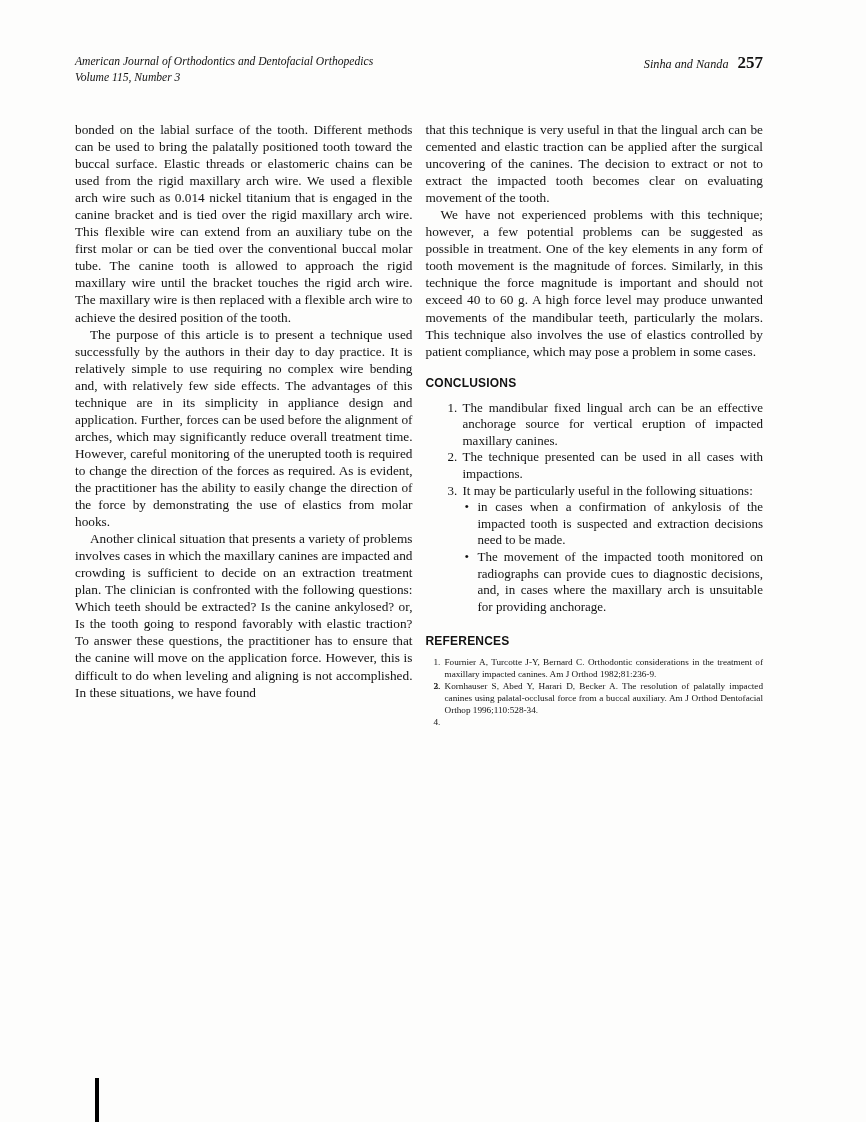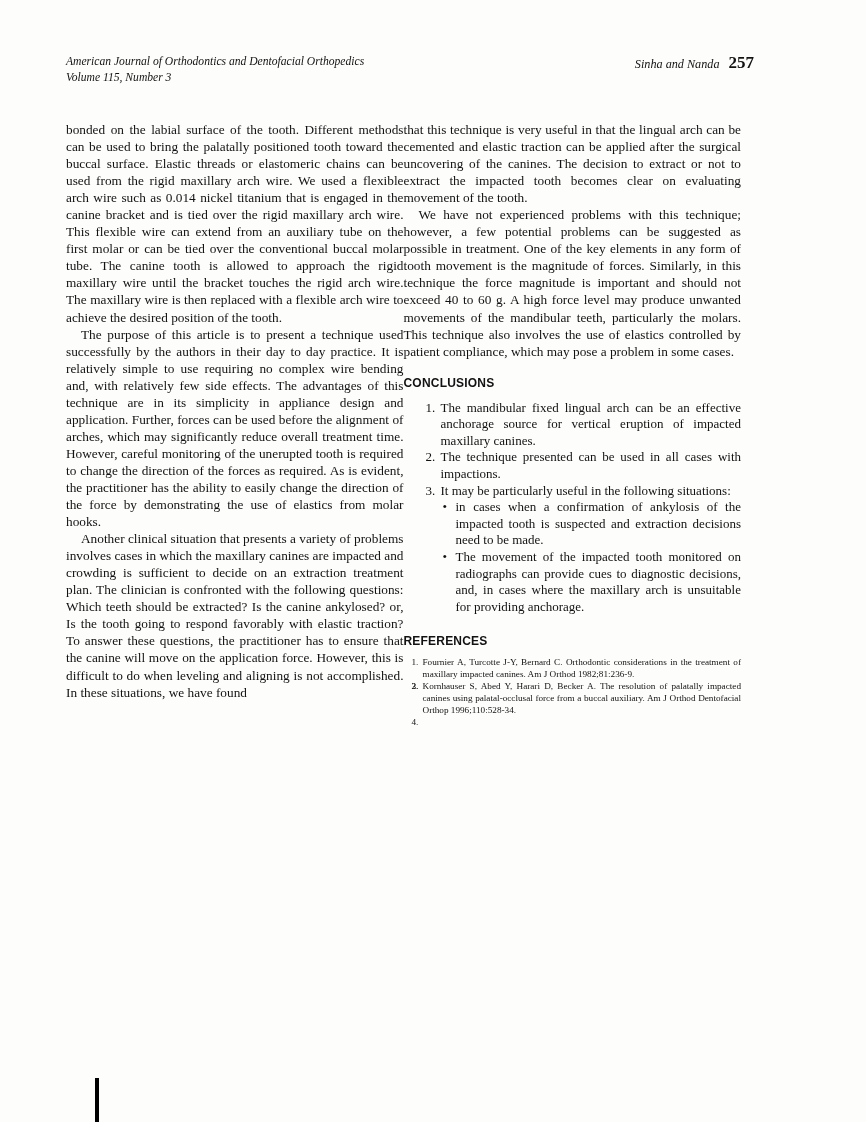--- a/index.html
+++ b/index.html
@@ -8,21 +8,21 @@
     width: 866px;
     height: 1122px;
     position: relative;
     background: #fdfdfc;
     font-family: "Liberation Serif", serif;
     color: #121212;
     overflow: hidden;
   }
   .content {
     position: absolute;
-    left: 66px;
+    left: 75px;
     top: 54px;
     width: 688px;
   }
   
   .page-header {
     display: flex;
     justify-content: space-between;
     align-items: flex-start;
     font-style: italic;
     font-size: 11.6px;
@@ -33,20 +33,21 @@
   .authors { font-style: italic; }
   .page-number {
     font-style: normal;
     font-weight: bold;
     font-size: 17px;
     margin-left: 9px;
   }
   
   .columns {
     display: flex;
+    gap: 13px;
     margin-top: 36px;
   }
   .col {
     width: 337.5px;
     font-size: 13.3px;
     line-height: 17.05px;
     text-align: justify;
   }
   .col p { margin: 0; text-indent: 15px; }
   .col p.noindent { text-indent: 0; }

